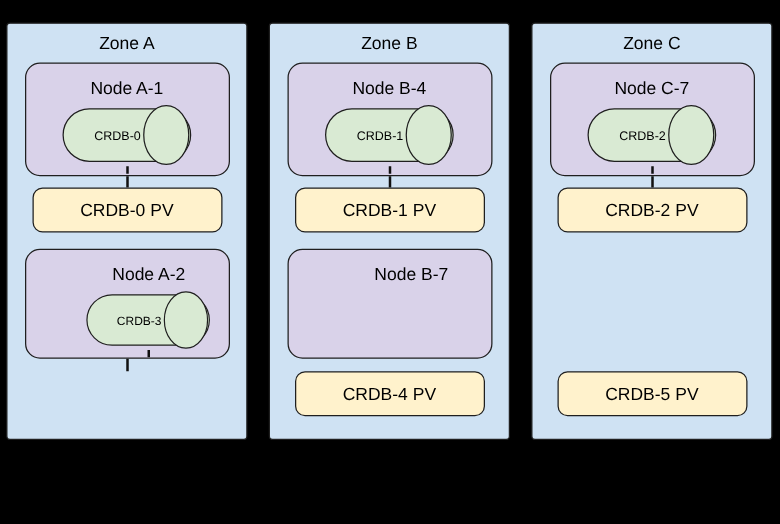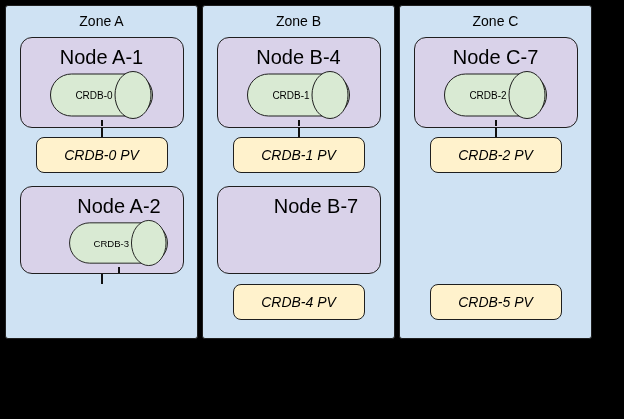--- a/index.html
+++ b/index.html
@@ -5,22 +5,22 @@
   html, body { margin: 0; padding: 0; }
   body {
     width: 624px; height: 419px;
     background: #000000;
     font-family: "Liberation Sans", sans-serif;
     color: #000000;
     position: relative;
     overflow: hidden;
   }
   .zones {
-    position: absolute; left: 5px; top: 5px;
-    display: flex; gap: 4px; align-items: flex-end;
+    position: absolute; left: 5px; top: 18px;
+    display: flex; gap: 17px; align-items: flex-end;
   }
   .zone {
     width: 193px; height: 334px;
     box-sizing: border-box;
     background: #cfe2f3;
     border: 1px solid #1f1f1f;
     border-radius: 3px;
     display: flex; flex-direction: column; align-items: center;
   }
   .zone-label {
@@ -34,42 +34,41 @@
     background: #d9d2e9;
     border: 1px solid #1f1f1f;
     border-radius: 12px;
     margin-top: 8px;
     display: flex; flex-direction: column; align-items: center;
     overflow: hidden;
   }
   .node.second { height: 88px; margin-top: 13px; padding-left: 35px; }
   .node-label {
     margin-top: 11px;
-    font-size: 20px; line-height: 16px;
+    font-size: 14px; line-height: 16px;
     white-space: nowrap;
   }
   .cyl { margin-top: 5px; display: block; }
   .cyl text {
     font-family: "Liberation Sans", sans-serif;
     font-size: 10px;
     fill: #000000;
   }
   .stub { width: 2px; height: 6px; background: #111111; flex: none; }
   .link { width: 2px; height: 9px; background: #111111; flex: none; }
   .link.second { height: 10px; }
   .pv {
-    width: 132px; height: 36px;
+    width: 152px; height: 36px;
     box-sizing: border-box;
     background: #fff2cc;
     border: 1px solid #1f1f1f;
     border-radius: 8px;
     display: flex; align-items: center; justify-content: center;
     font-size: 14px;
     white-space: nowrap;
-    font-style: italic;
   }
   .ghost { visibility: hidden; }
 </style>
 </head>
 <body>
 
 <div class="zones">
 
   <section class="zone">
     <div class="zone-label">Zone A</div>

